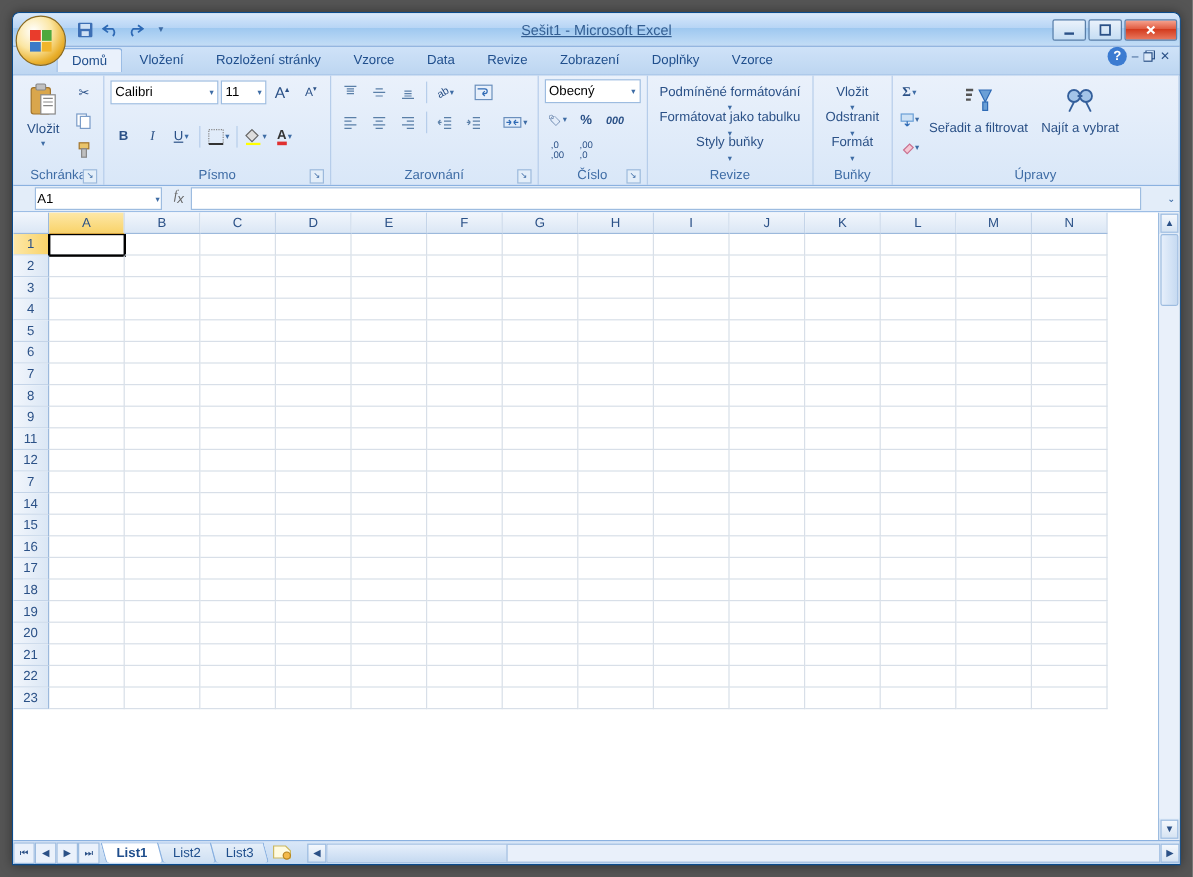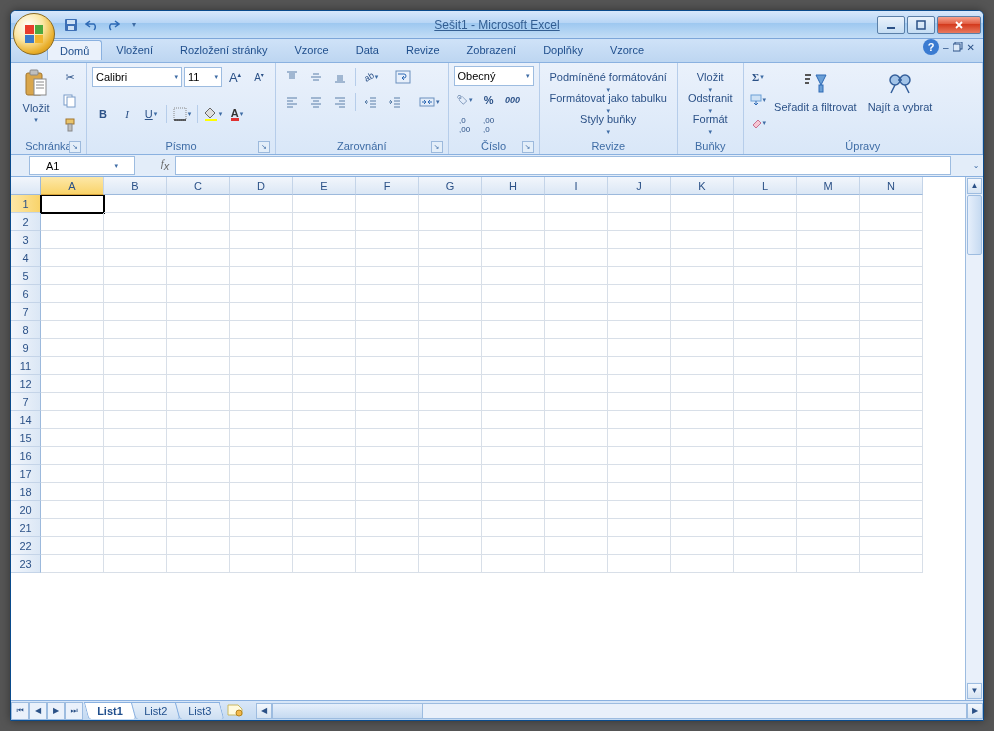--- a/index.html
+++ b/index.html
@@ -41,21 +41,21 @@
 .smbtn { width:22px; height:22px; border:1px solid transparent; display:flex;align-items:center;justify-content:center; color:#2b5187; border-radius:2px;}
 .smbtn.dd::after{content:"▾";font-size:7px;margin-left:1px;color:#3e6ca5;}
 .combo { height:20px; border:1px solid #9dbce0; background:#fff; display:flex; align-items:center; padding:0 3px; font-size:11px;}
 .combo .arr{margin-left:auto;font-size:7px;color:#3e6ca5;}
 .font-name{width:90px}.font-size{width:38px}
 .medbtn{display:flex;align-items:center;gap:3px;padding:1px 4px;color:#2b5187;height:20px;border:1px solid transparent;border-radius:2px;flex-direction:column;}
 .medbtn.dd::after{content:"▾";font-size:7px;color:#3e6ca5;}
 
 
 .fbar { height:22px; background:#e3edf9; border-bottom:1px solid #8ab1e0; display:flex; align-items:stretch;}
-.namebox{width:106px;background:#fff;border:1px solid #9dbce0;margin:1px 16px 1px 18px;display:flex;align-items:center;padding:0 16px;font-size:11px;}
+.namebox{width:106px;background:#fff;border:1px solid #9dbce0;margin:1px 0 1px 18px;display:flex;align-items:center;padding:0 1px;font-size:11px;}
 .namebox .arr{margin-left:auto;font-size:7px;color:#3e6ca5;}
 .fxarea{display:flex;align-items:center;margin-left:4px;gap:3px;}
 .fxbtn{width:20px;height:18px;display:flex;align-items:flex-start;justify-content:center;color:#666;}
 .fxinput{flex:1;background:#fff;border:1px solid #9dbce0;margin:1px 18px 1px 0;}
 
 
 .gridwrap{flex:1;display:flex;overflow:hidden;background:#fff;}
 .grid{flex:1;display:flex;flex-direction:column;}
 .colheads{display:flex;height:18px;}
 .corner{width:30px;background:linear-gradient(#f2f6fc,#dbe7f5);border-right:1px solid #9cb9dc;border-bottom:1px solid #9cb9dc;}
@@ -794,20 +794,37 @@
             <div class="c"></div>
             <div class="c"></div>
             <div class="c"></div>
             <div class="c"></div>
             <div class="c"></div>
             <div class="c"></div>
             <div class="c"></div>
             <div class="c"></div>
           </div>
           <div class="r">
+            <div class="rh">19</div>
+            <div class="c"></div>
+            <div class="c"></div>
+            <div class="c"></div>
+            <div class="c"></div>
+            <div class="c"></div>
+            <div class="c"></div>
+            <div class="c"></div>
+            <div class="c"></div>
+            <div class="c"></div>
+            <div class="c"></div>
+            <div class="c"></div>
+            <div class="c"></div>
+            <div class="c"></div>
+            <div class="c"></div>
+          </div>
+          <div class="r">
             <div class="rh">20</div>
             <div class="c"></div>
             <div class="c"></div>
             <div class="c"></div>
             <div class="c"></div>
             <div class="c"></div>
             <div class="c"></div>
             <div class="c"></div>
             <div class="c"></div>
             <div class="c"></div>

